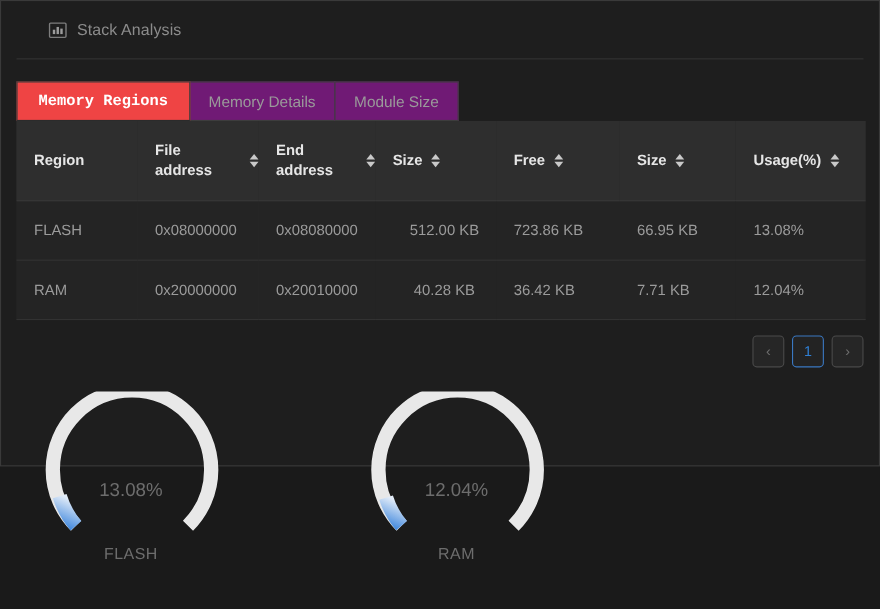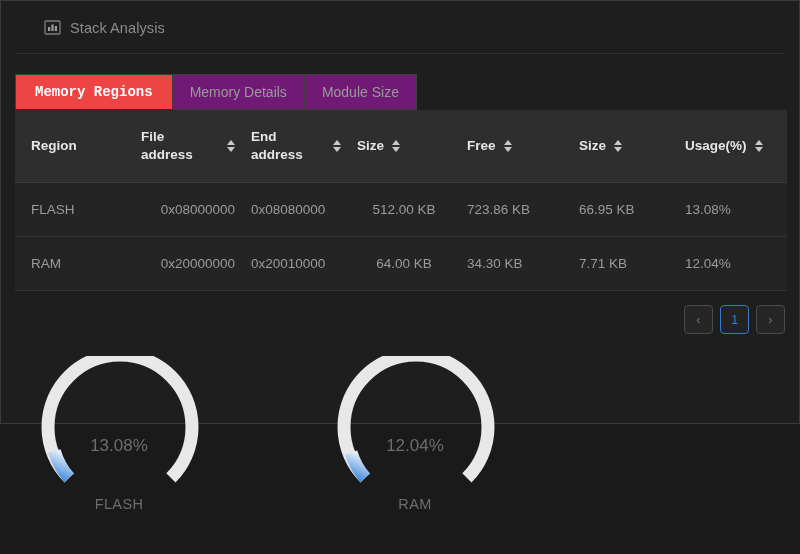--- a/index.html
+++ b/index.html
@@ -154,21 +154,21 @@
     background: #242424;
     border-bottom: 1px solid #323232;
     overflow: hidden;
     white-space: nowrap;
     text-overflow: ellipsis;
   }
   table.memtable tbody tr:last-child td { border-bottom: 1px solid #323232; }
 
   
   .c-region { width: 110px; }
-  .c-start  { width: 110px; text-align: right; }
+  .c-start  { width: 110px; }
   .c-end    { width: 106px; }
   .c-size   { width: 110px; text-align: center; }
   .c-free   { width: 112px; }
   .c-used   { width: 106px; }
   .c-usage  { width: 118px; margin-top: 12px; }
 
   
   .pager {
     display: flex;
     justify-content: flex-end;
@@ -333,22 +333,22 @@
           <td class="c-end">0x08080000</td>
           <td class="c-size">512.00 KB</td>
           <td class="c-free">723.86 KB</td>
           <td class="c-used">66.95 KB</td>
           <td class="c-usage">13.08%</td>
         </tr>
         <tr>
           <td class="c-region">RAM</td>
           <td class="c-start">0x20000000</td>
           <td class="c-end">0x20010000</td>
-          <td class="c-size">64.00 KB</td>
-          <td class="c-free">34.30 KB</td>
+          <td class="c-size">40.28 KB</td>
+          <td class="c-free">36.42 KB</td>
           <td class="c-used">7.71 KB</td>
           <td class="c-usage">12.04%</td>
         </tr>
       </tbody>
     </table>
   </div>
 
   <div class="pager">
     <div class="pg-btn">‹</div>
     <div class="pg-btn current">1</div>

